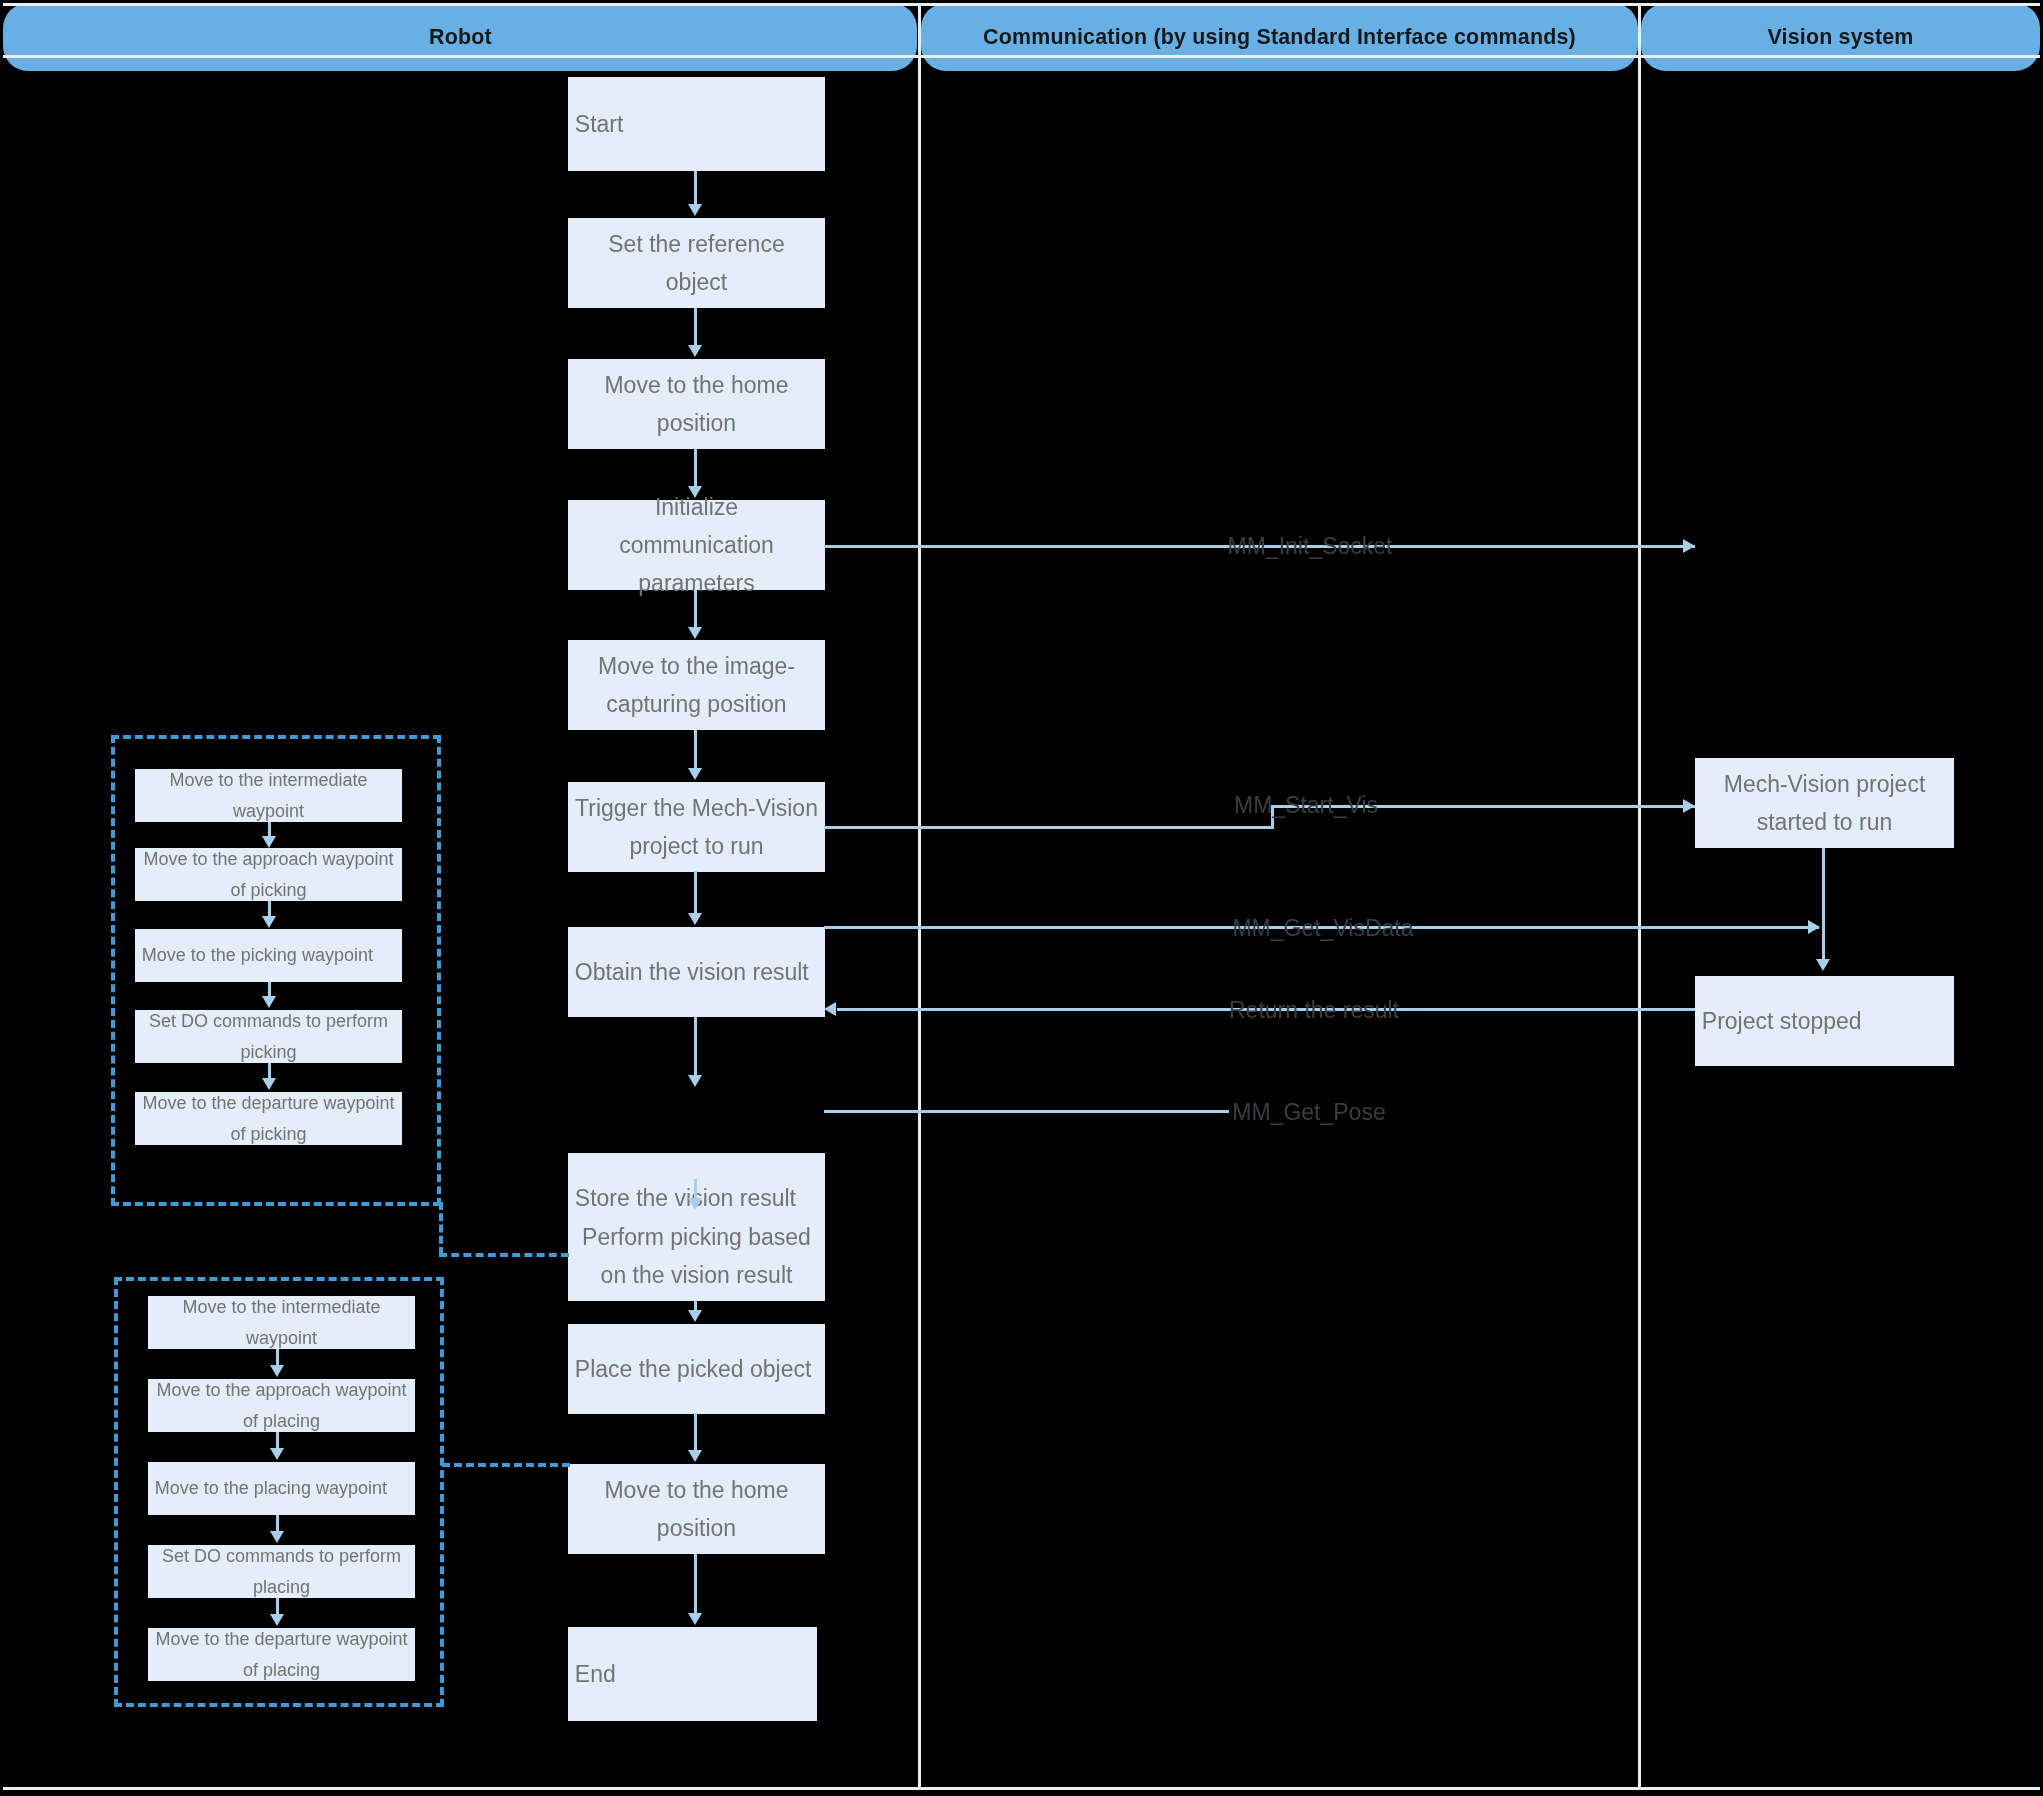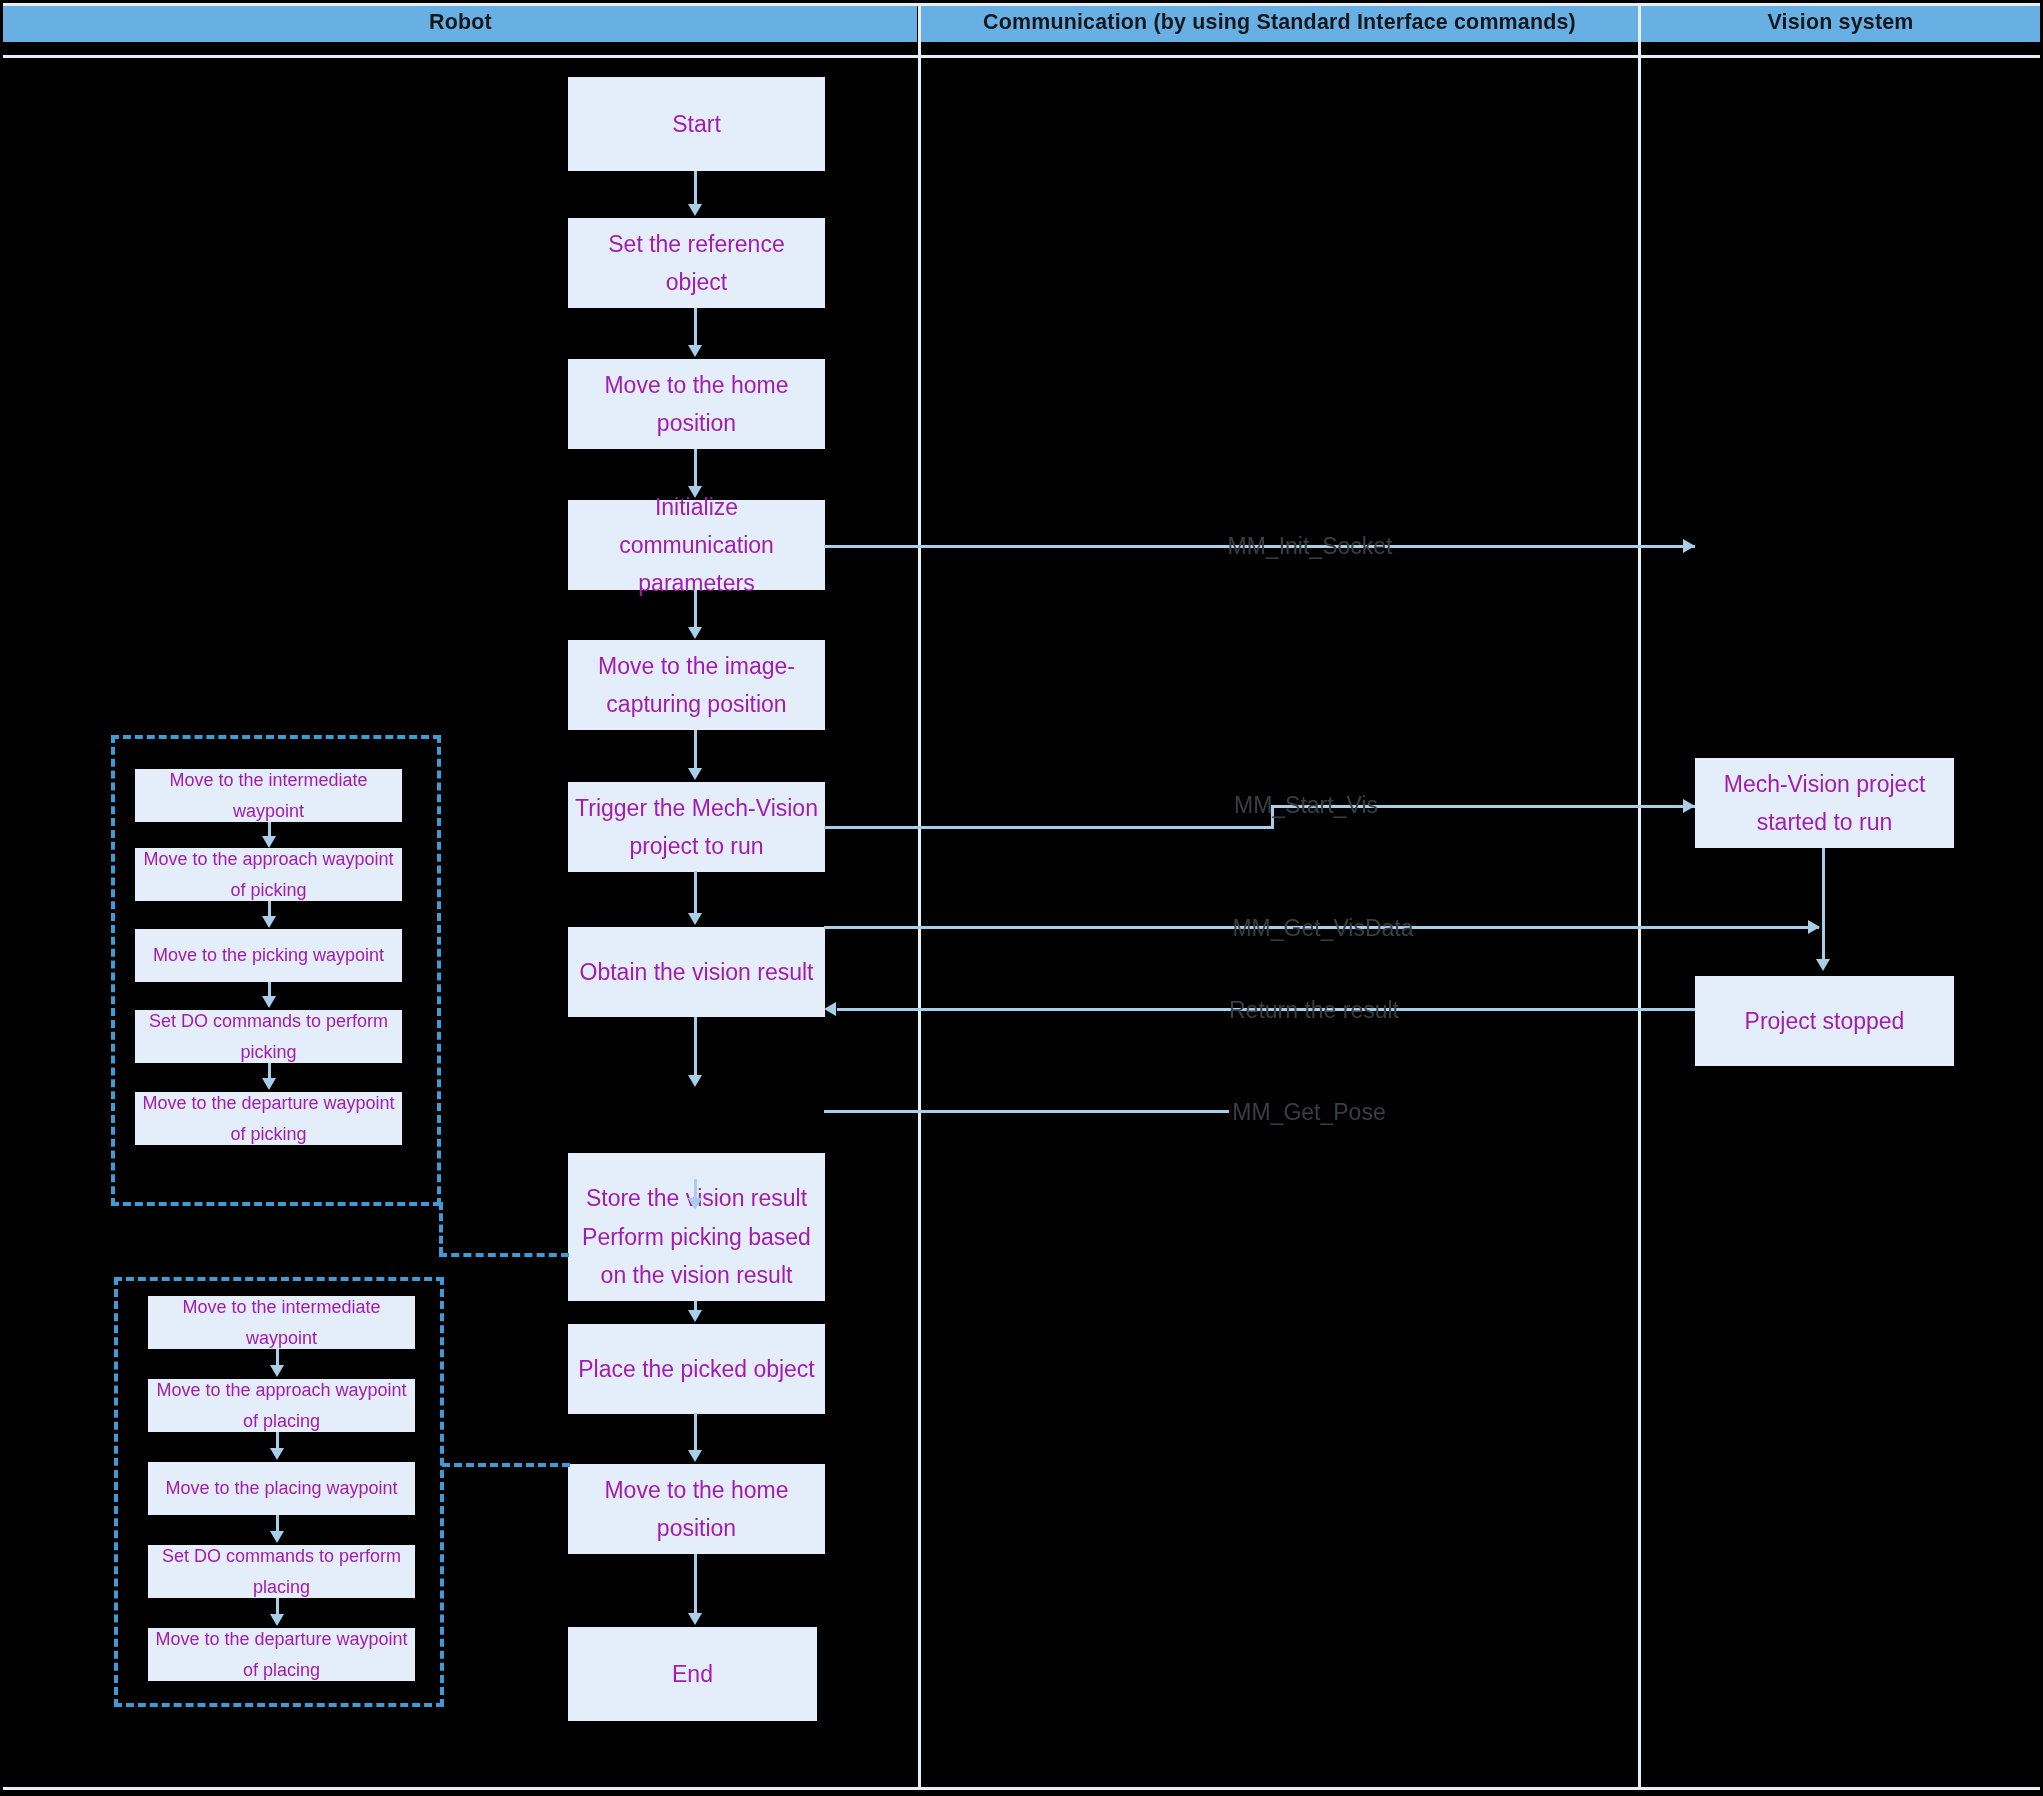--- a/index.html
+++ b/index.html
@@ -5,38 +5,38 @@
   html,body{margin:0;padding:0;background:#000;}
   body{
     font-family:"Liberation Sans", sans-serif;
     width:2043px;height:1797px;position:relative;overflow:hidden;
     background:#000;
   }
   #root{position:absolute;inset:0;}
 
   
   .lane-header{
-    position:absolute;top:3.4px;height:39px;
+    position:absolute;top:3.4px;height:68px;
     background:#68b0e3;
     display:flex;align-items:center;justify-content:center;
-    color:#14181c;font-weight:bold;font-size:21.4px;letter-spacing:0.2px;
+    color:#14181c;font-weight:bold;font-size:21.4px;letter-spacing:0.2px;border-radius:25px;
   }
   .lane-divider{
     position:absolute;top:3.4px;bottom:6.8px;width:3.4px;background:#e9eef2;
   }
   .lane-rule{
     position:absolute;left:3.4px;right:3.4px;height:2.6px;background:#e9eef2;
   }
 
   
   .box{
     position:absolute;
     background:#e3eefa;
-    color:#a21caf;
-    display:flex;align-items:center;justify-content:center;
+    color:#737373;
+    display:flex;align-items:center;justify-content:flex-start;
     text-align:center;
     font-size:23px;line-height:38px;
     padding:0 6.8px;box-sizing:border-box;
   }
   .box.sub{
     font-size:18px;line-height:31px;
   }
 
   
   .vline{position:absolute;width:2.6px;background:#a8cfe9;}

